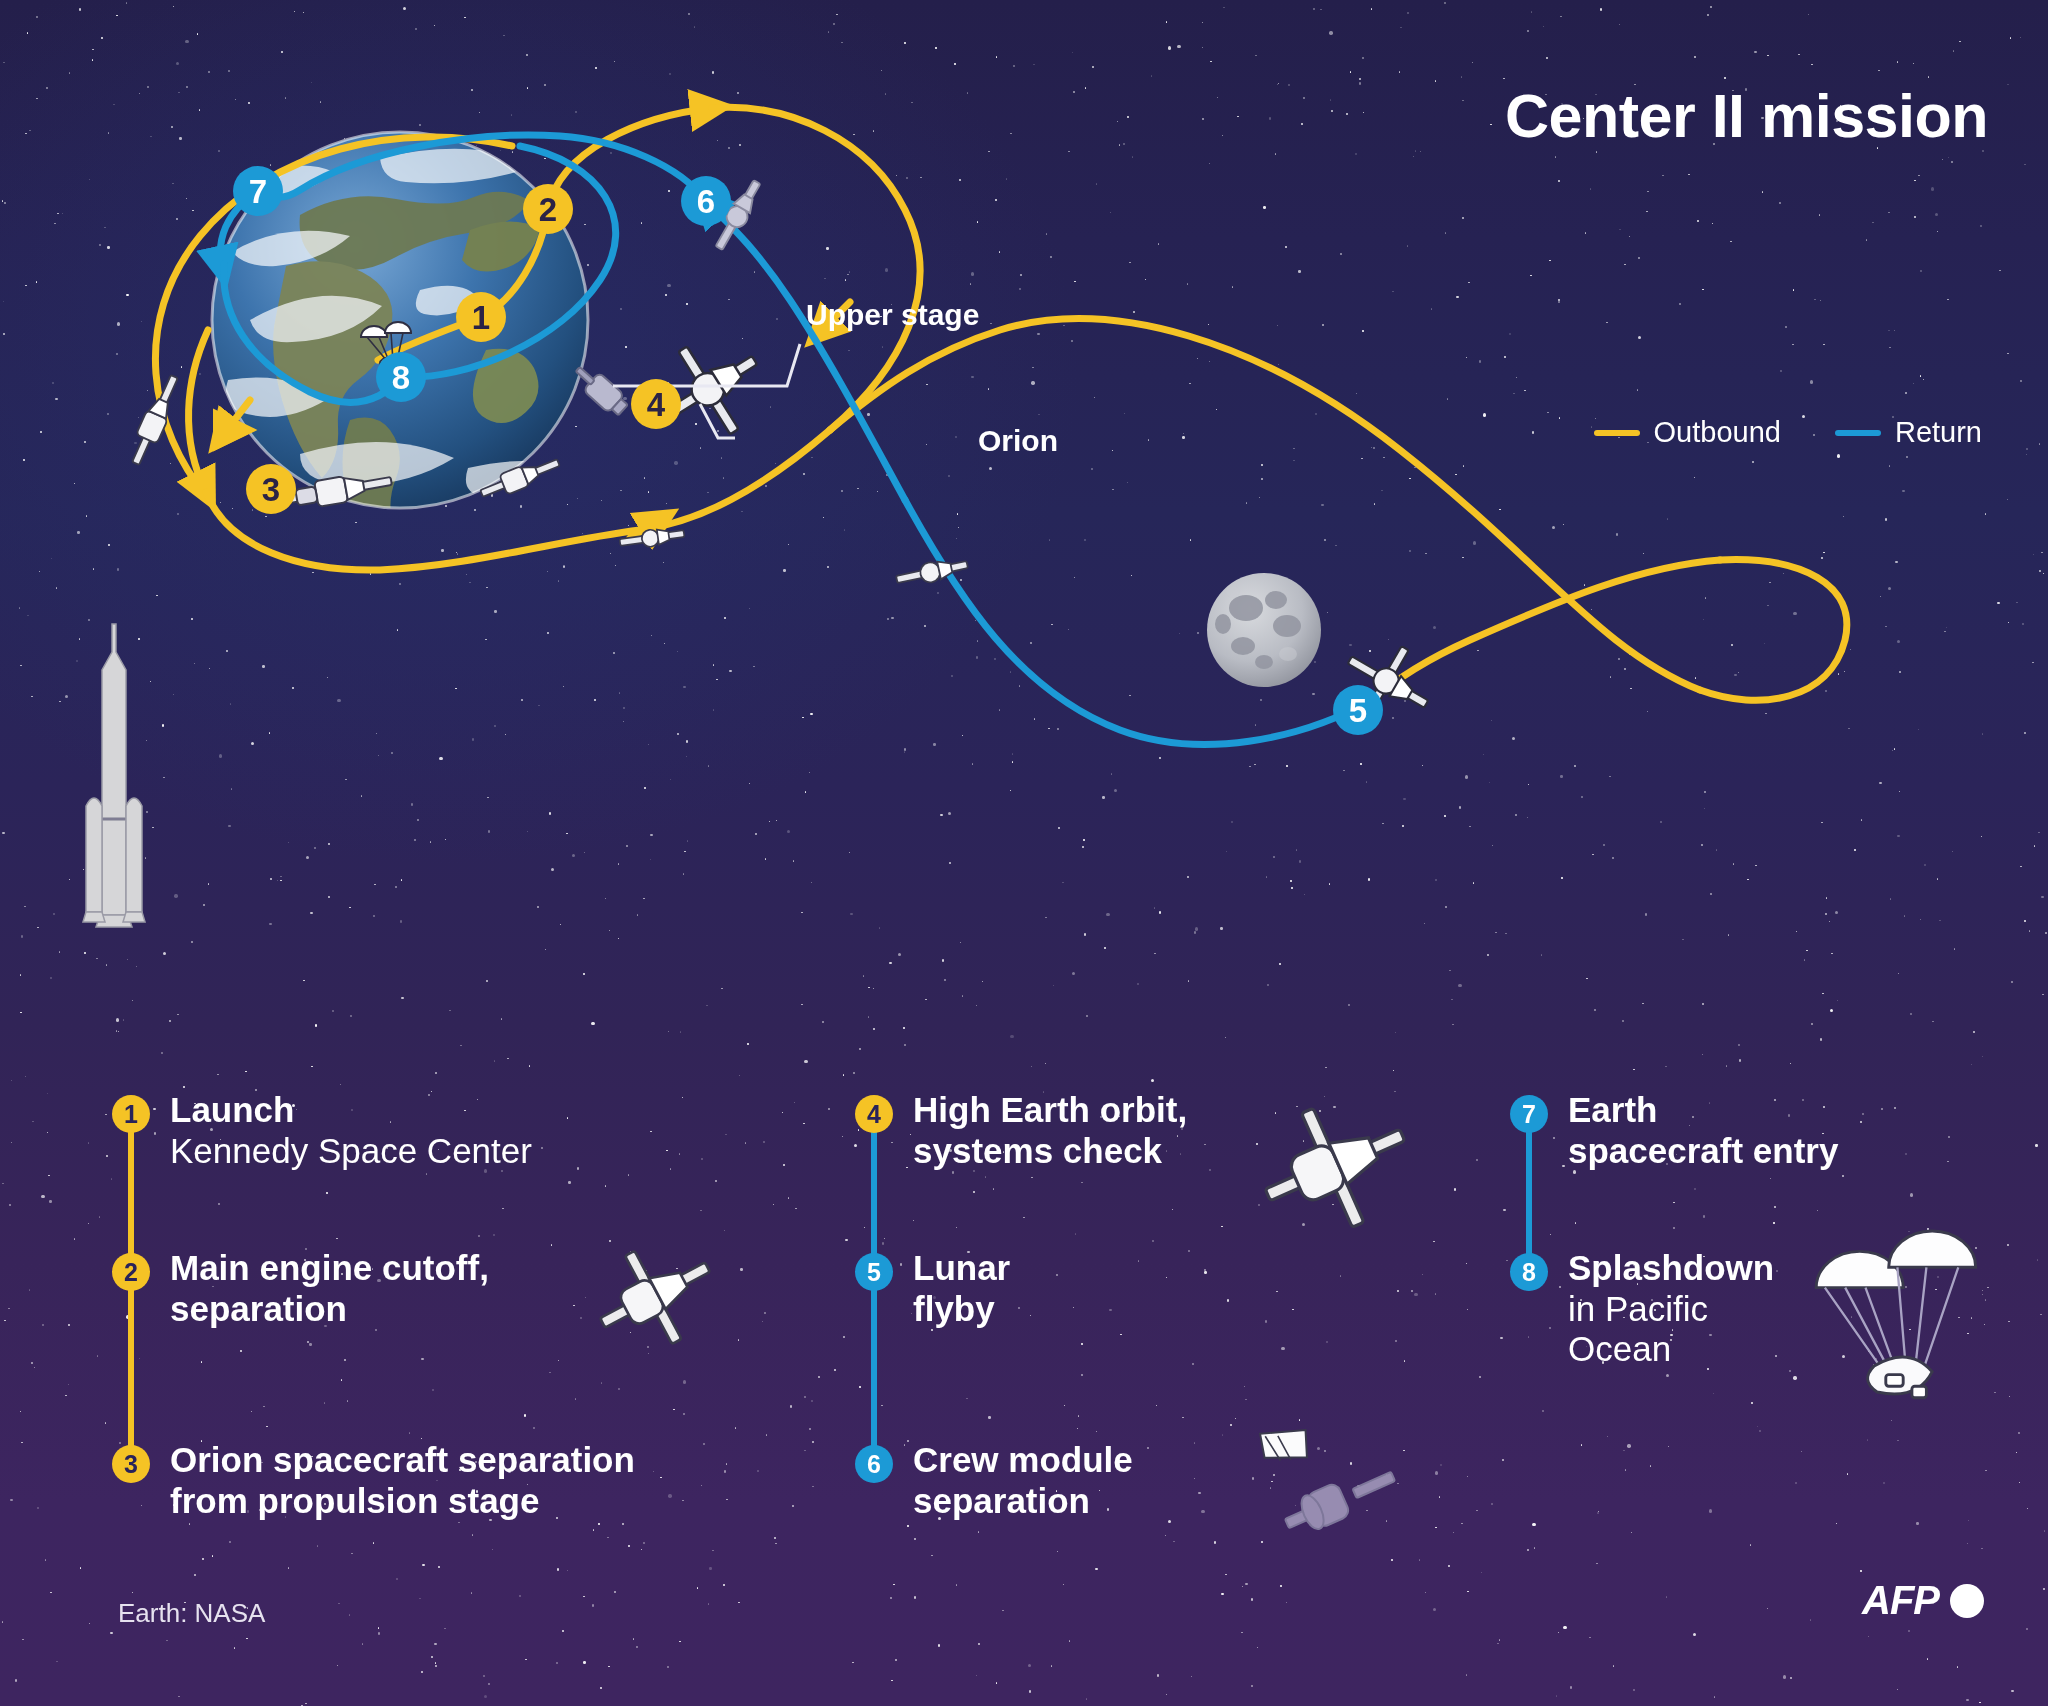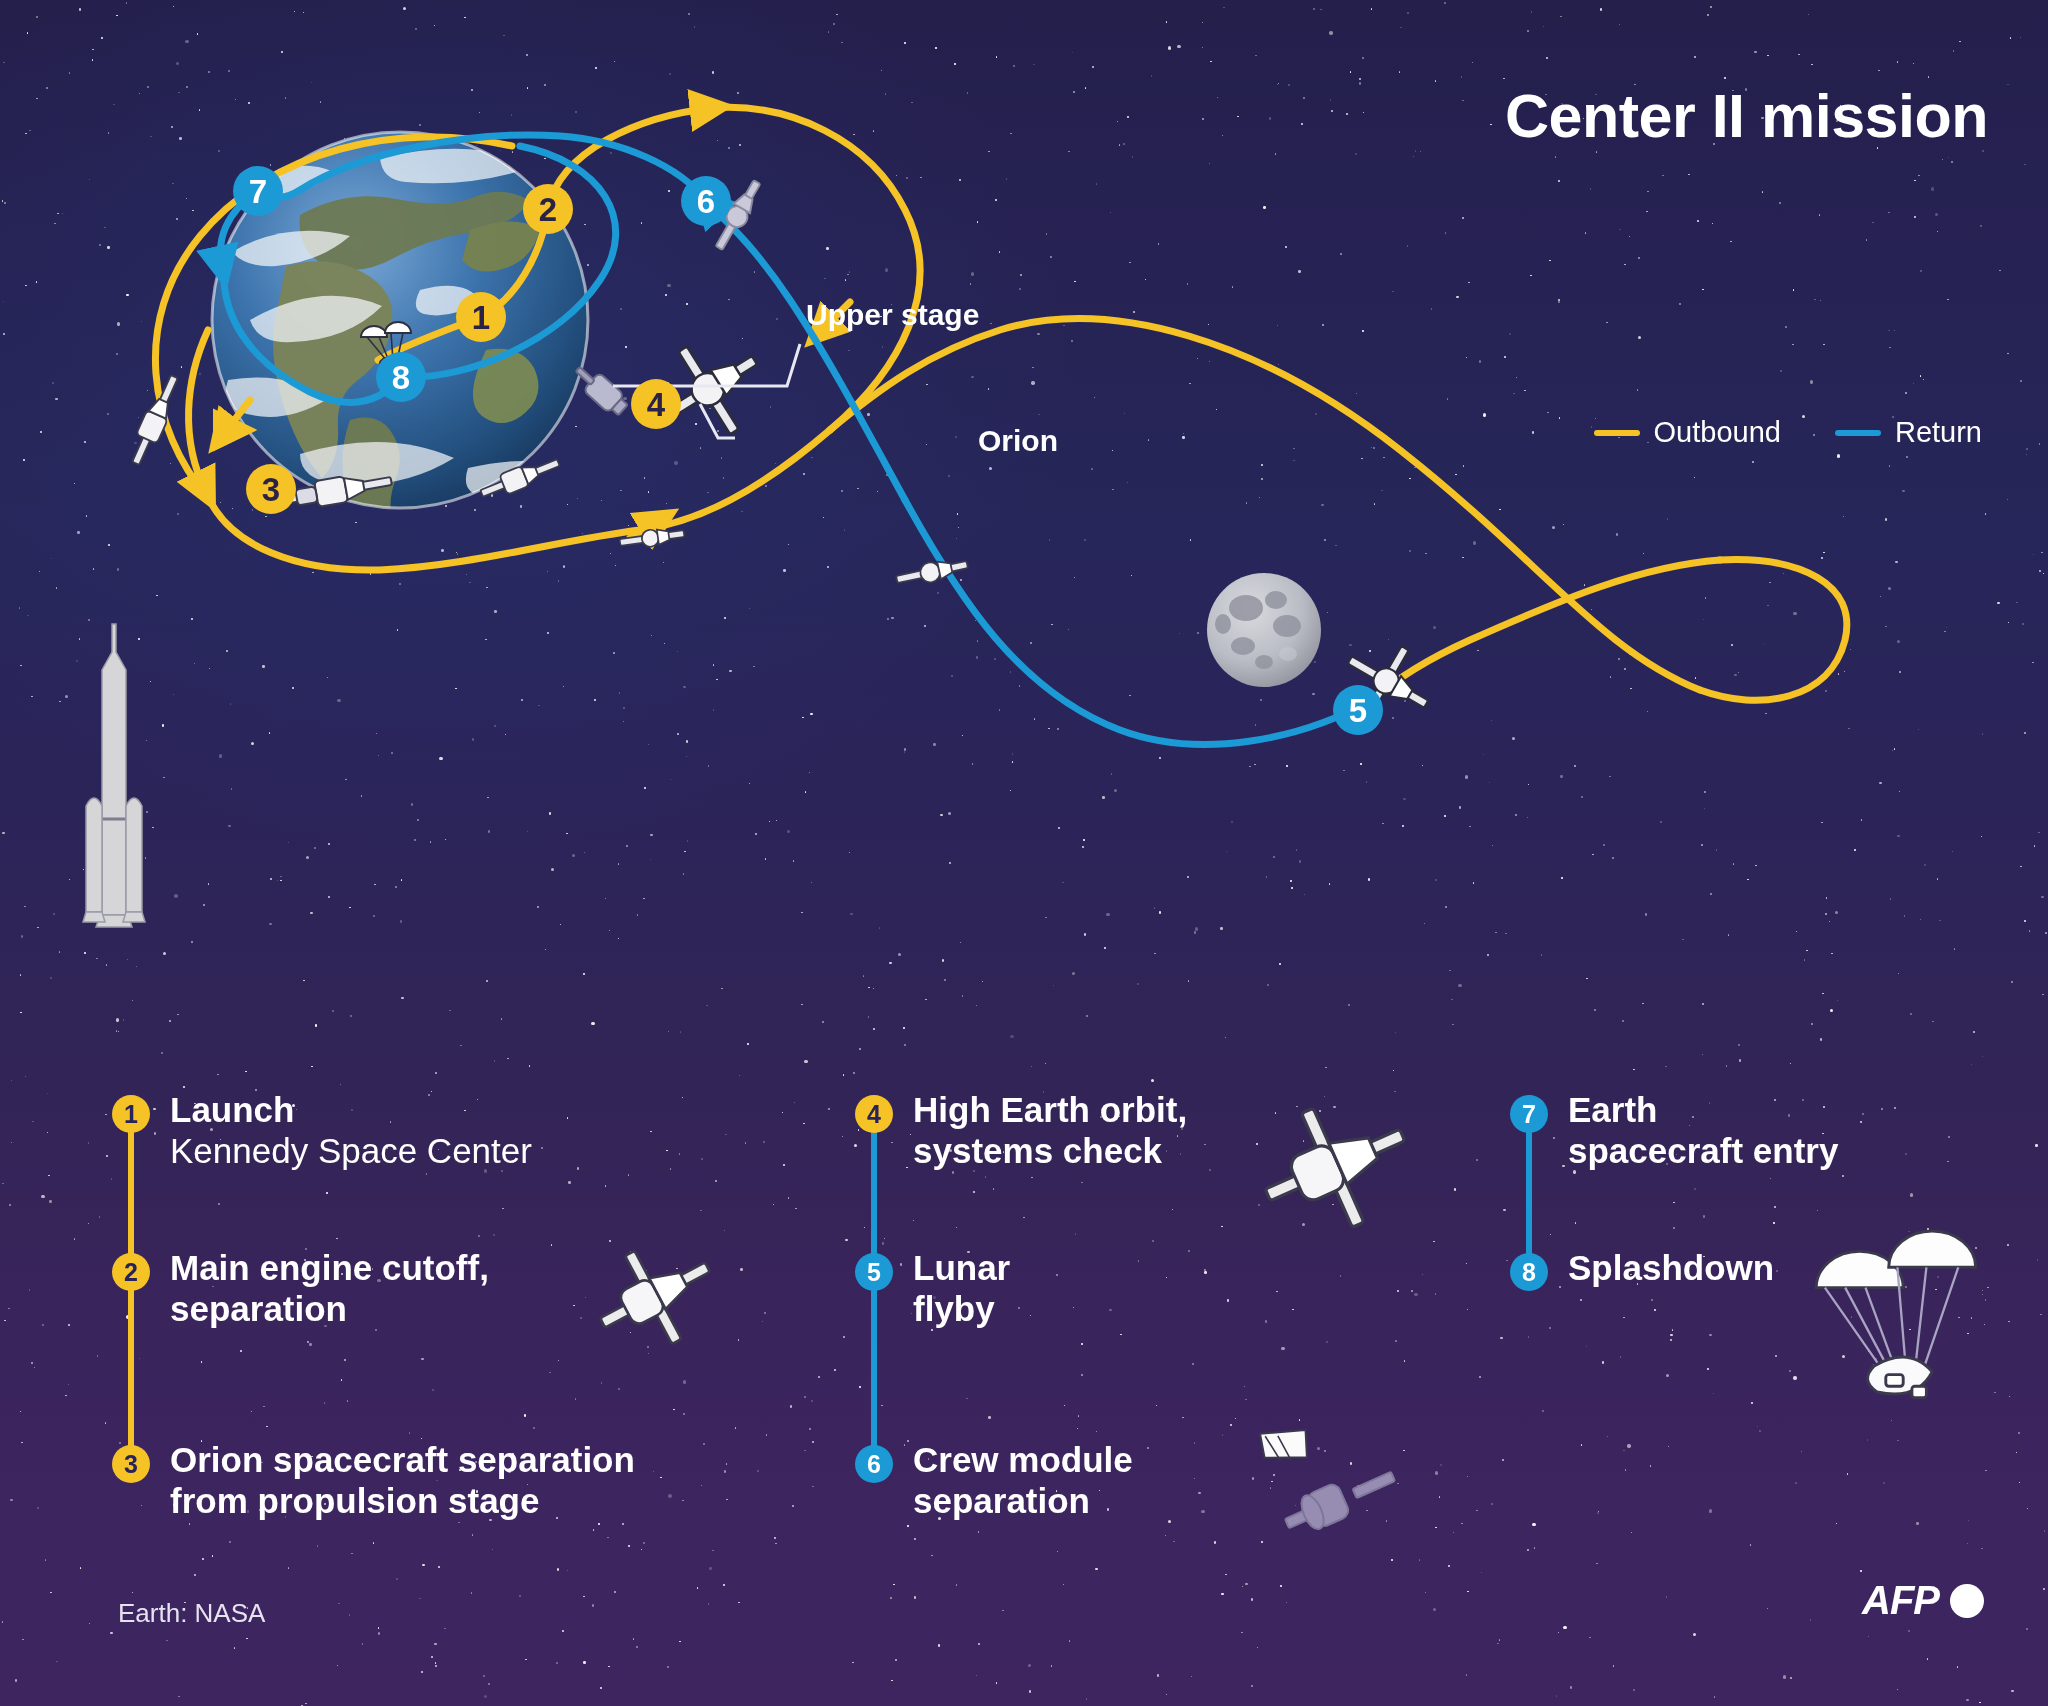--- a/index.html
+++ b/index.html
@@ -2043,21 +2043,22 @@
       </div>
     <div class="col col3" id="col3">
         <div class="step" style="position: absolute; left: 0px; top: 0px; width: 100%;">
           <div class="connector" style="top: 34px; height: 128px; background: rgb(28, 154, 214);"></div>
           <div class="bullet blue" style="background: rgb(28, 154, 214);">7</div>
           <div class="steptext"><span class="b" style="white-space: pre-line;">Earth
 spacecraft entry</span></div>
         </div>
         <div class="step" style="position: absolute; left: 0px; top: 158px; width: 100%;">
           <div class="bullet blue" style="background: rgb(28, 154, 214);">8</div>
-          <div class="steptext"><span class="b" style="white-space: pre-line;">Splashdown</span></div>
+          <div class="steptext"><span class="b" style="white-space: pre-line;">Splashdown</span><span class="n" style="white-space: pre-line;">in Pacific
+Ocean</span></div>
         </div>
       </div>
   </div>
 
   <svg class="layer" viewBox="0 0 2048 1706">
     <g transform="translate(655,1295) rotate(-28) scale(1.35)">
       <g stroke="#3a3a4c" stroke-width="2" fill="#ffffff">
         <rect x="-44" y="-4" width="32" height="8" rx="2" fill="#ececed"></rect>
         <rect x="12" y="-4" width="32" height="8" rx="2" fill="#ececed"></rect>
         <rect x="-6" y="-36" width="8" height="28" rx="2" fill="#ececed"></rect>

